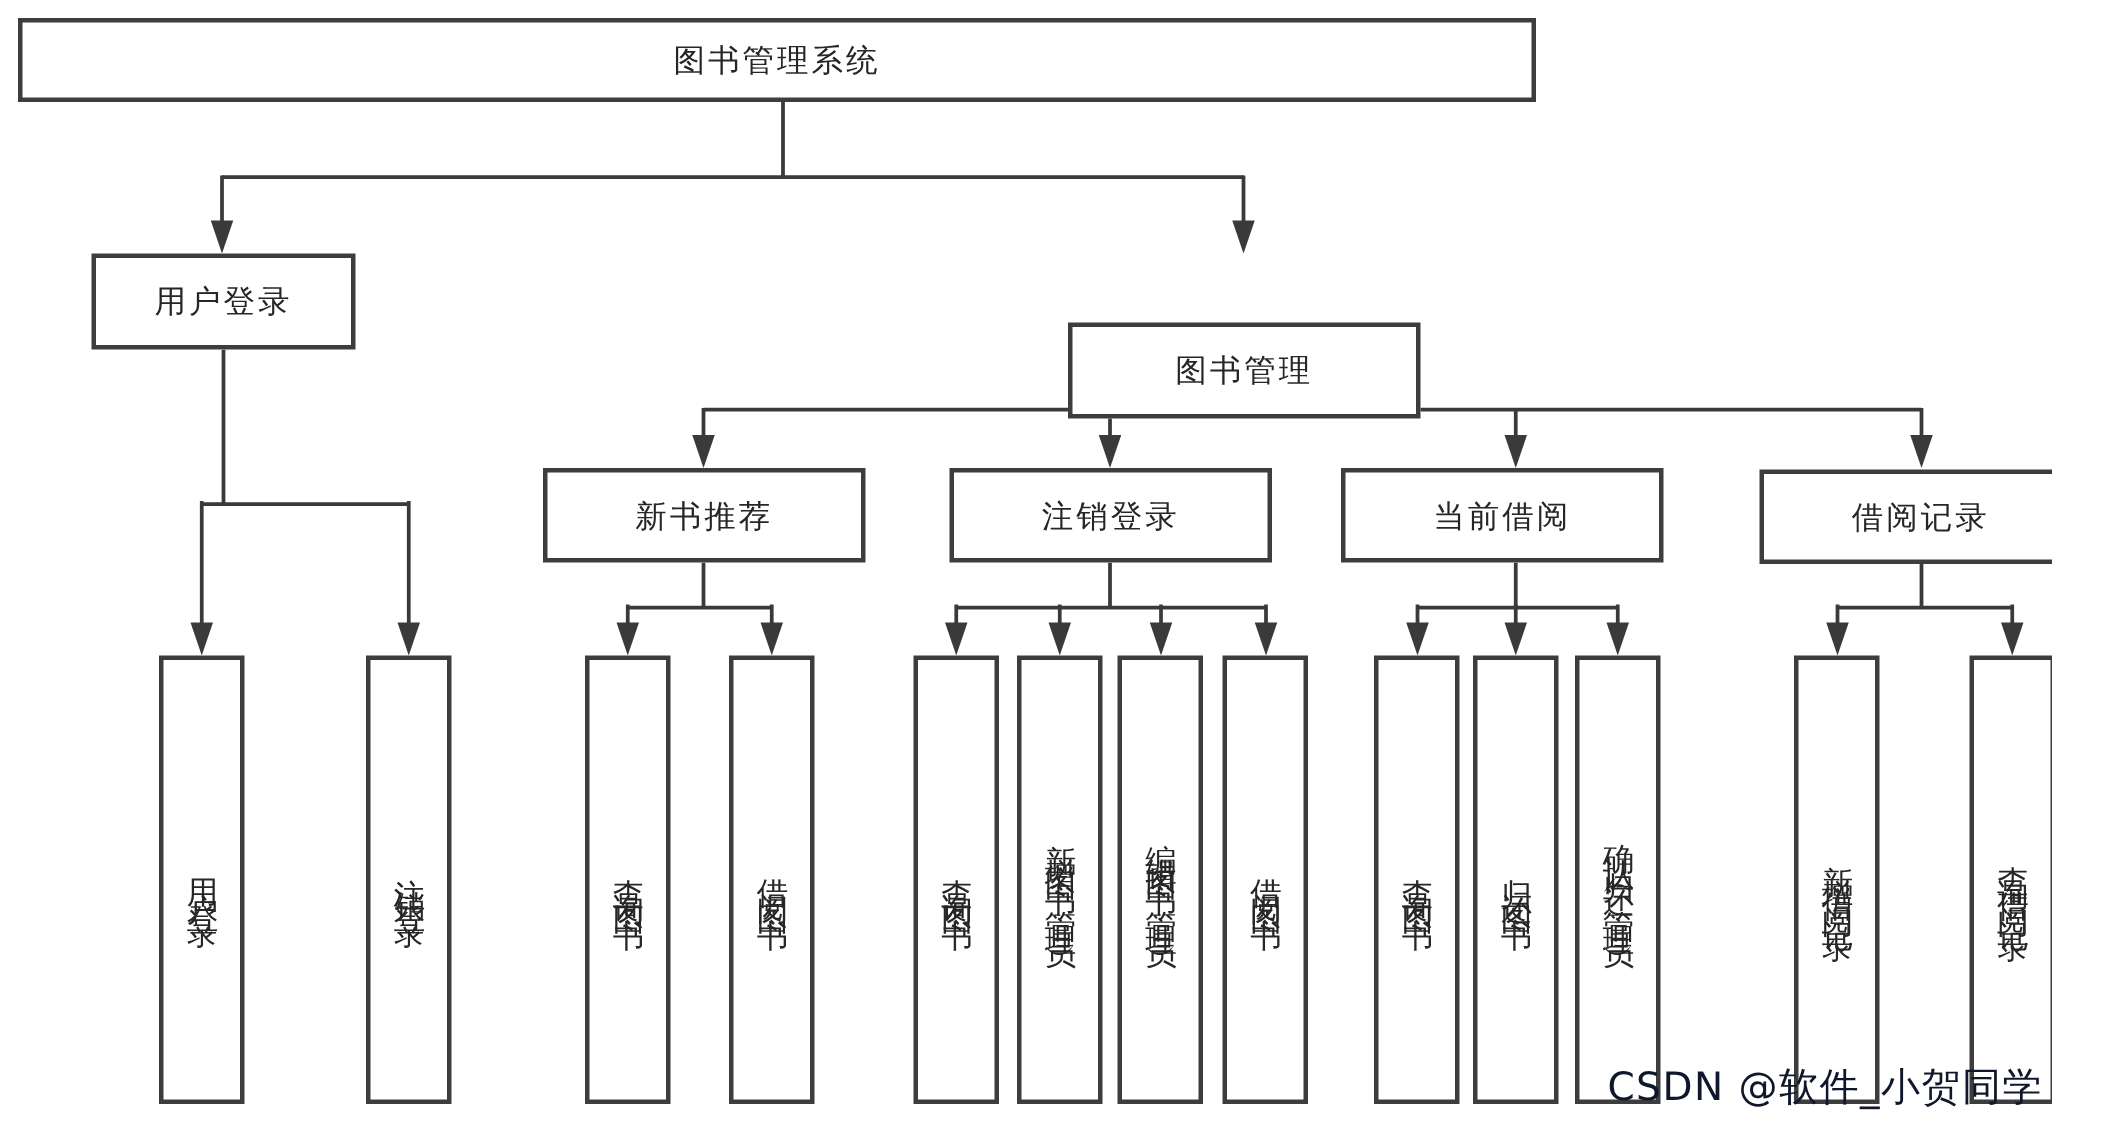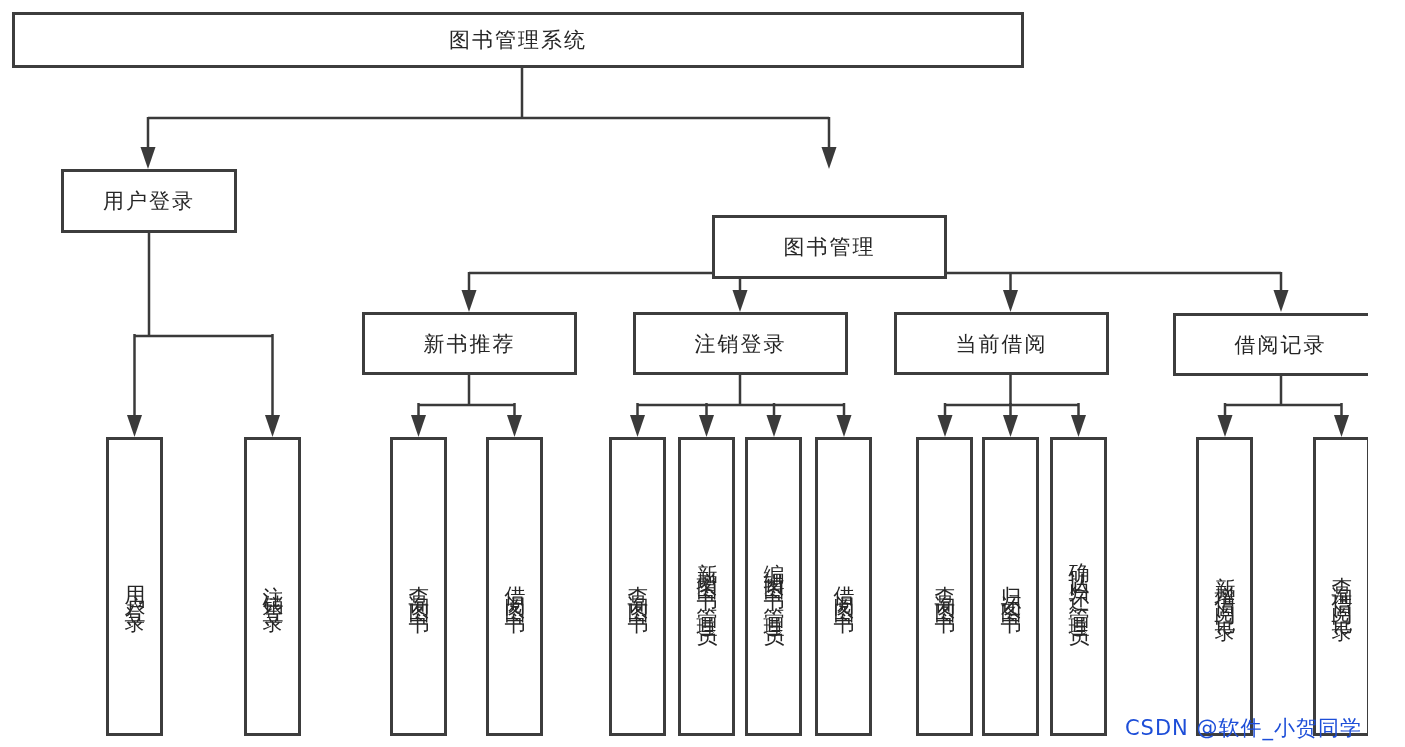--- a/index.html
+++ b/index.html
@@ -43,22 +43,22 @@
     pointer-events:none;
   }
   #wires path, #wires line{
     stroke:#3a3a3a;stroke-width:2.5;fill:none;
   }
   #wires polygon{fill:#3a3a3a;stroke:none;}
   .watermark{
     position:absolute;
     right:6px;
     bottom:5px;
-    font-size:21px;
-    color:#1d4ed8;
+    font-size:26px;
+    color:#0f172a;
     letter-spacing:1px;
     white-space:nowrap;
     z-index:5;
   }
 </style>
 </head>
 <body>
 
 <div id="canvas">
 

